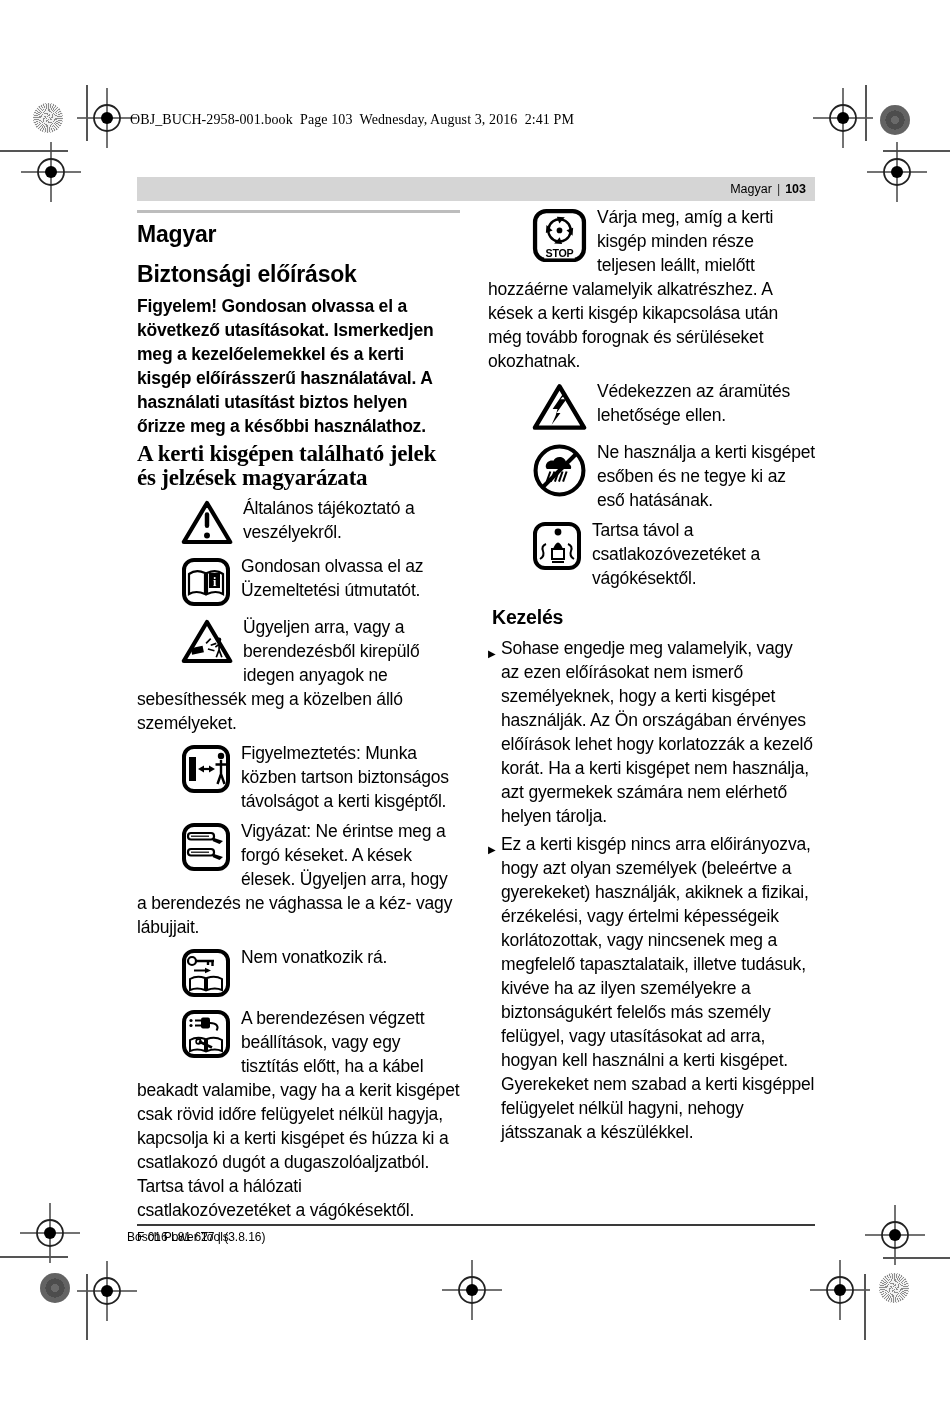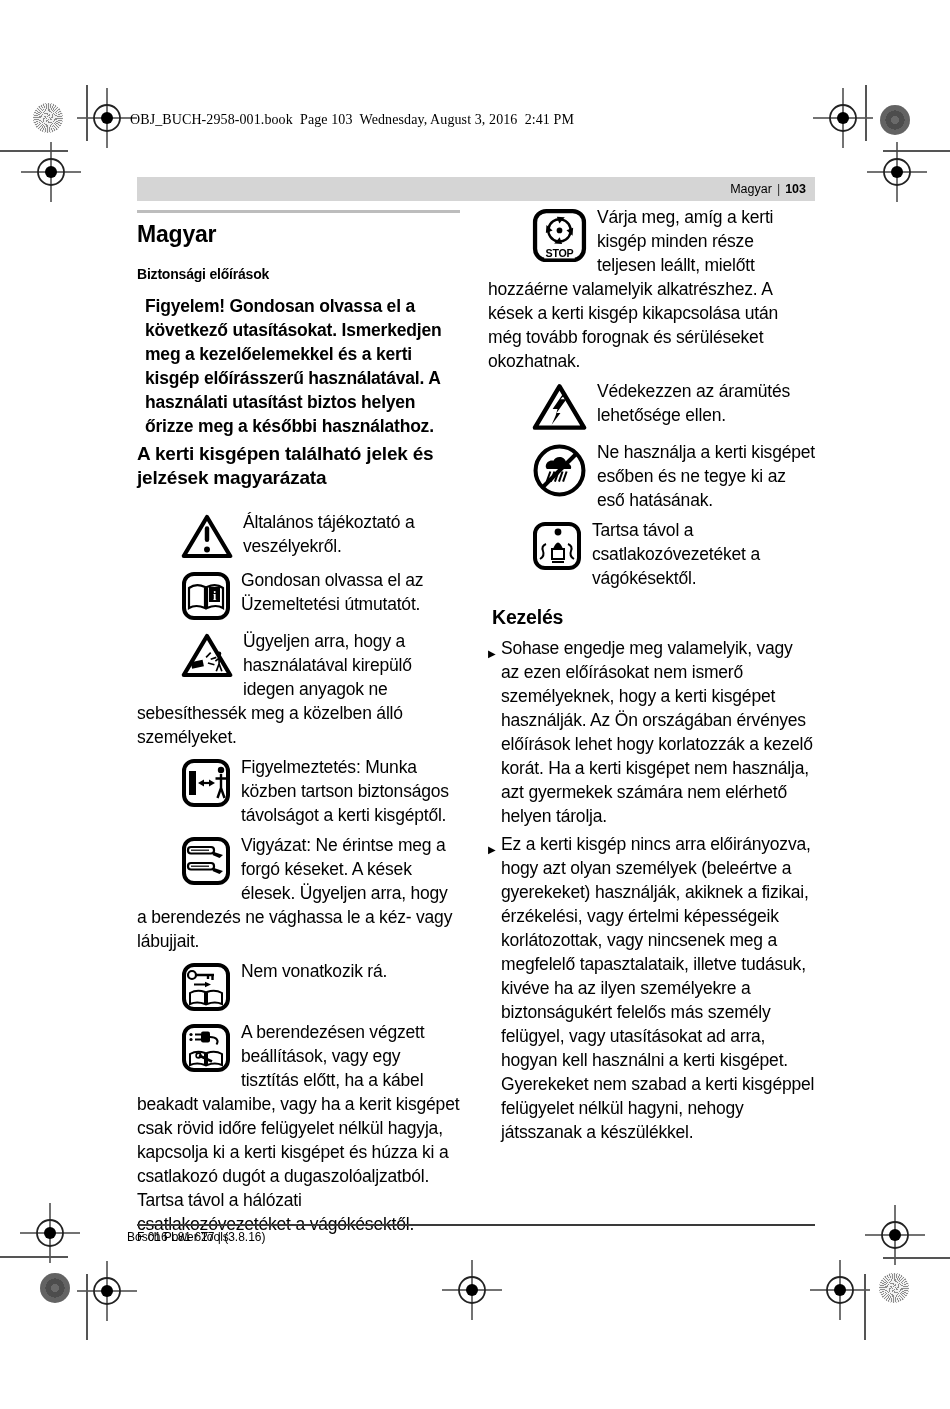--- a/index.html
+++ b/index.html
@@ -22,23 +22,23 @@
             padding-right:9px;box-sizing:border-box;font-size:12.5px;}
   .page-bar .sep{margin:0 5px;color:#333;}
   .page-bar .pagenum{font-weight:bold;}
 
   .col{position:absolute;font-size:17.5px;line-height:24px;letter-spacing:-0.2px;}
   .col-left{left:137px;top:210px;width:323px;}
   .col-right{left:488px;top:205px;width:327px;}
 
   .title-rule{height:3px;background:var(--rule,#bdbdbd);margin:0 0 8px 0;}
   .doc-title{font-size:23px;font-weight:bold;margin:0 0 15px 0;line-height:26px;}
-  .h-big{font-size:14px;font-weight:bold;margin:0 0 8px 0;line-height:24px;}
-  .intro{font-weight:bold;margin:0 0 4px 8px;}
-  .h-sub{font-size:19px;font-weight:bold;margin:4px 0 20px 0;}
+  .h-big{font-size:23px;font-weight:bold;margin:0 0 8px 0;line-height:24px;}
+  .intro{font-weight:bold;margin:0 0 4px 0;}
+  .h-sub{font-size:23px;font-weight:bold;margin:4px 0 6px 0;font-family:Liberation Serif, serif;}
 
   .sym{margin-bottom:6px;}
   .sym::after{content:"";display:block;clear:both;}
   .sym .icon{float:left;margin:3px 10px 2px 0;padding-left:44px;}
   .sym .icon svg{display:block;}
 
   .h-kezeles{font-size:19.5px;font-weight:bold;margin:15px 0 7px 4px;}
   .bullet{display:flex;margin:0 0 4px 0;}
   .bullet .marker{flex:none;width:13px;font-size:10px;padding-top:6px;letter-spacing:0;}
 
@@ -164,21 +164,21 @@
     <div class="sym">
       <span class="icon">
         <svg width="52" height="47" viewBox="0 0 56 50">
             <path d="M28 4 L53 46 L3 46 Z" fill="none" stroke="#000" stroke-width="4.5" stroke-linejoin="round"></path>
             <rect x="11" y="31" width="13" height="7" fill="#000" transform="rotate(-12 17 34)"></rect>
             <path d="M27 27 l5 -5 M32 29 l6 -2 M29 33 l7 2" stroke="#000" stroke-width="1.8" fill="none"></path>
             <circle cx="41" cy="23" r="2.4" fill="#000"></circle>
             <path d="M41 26 v8 M41 28 l-4 3 M41 28 l4 3 M41 34 l-3 8 M41 34 l3 8" stroke="#000" stroke-width="1.8" fill="none"></path>
           </svg>
       </span>
-      <span>Ügyeljen arra, hogy a használatával kirepülő idegen anyagok ne sebesíthessék meg a közelben álló személyeket.</span>
+      <span>Ügyeljen arra, vagy a berendezésből kirepülő idegen anyagok ne sebesíthessék meg a közelben álló személyeket.</span>
     </div>
 
     <div class="sym">
       <span class="icon">
         <svg width="50" height="50" viewBox="0 0 50 50">
             <rect x="3" y="3" width="44" height="44" rx="10" fill="none" stroke="#000" stroke-width="4"></rect>
             <rect x="8" y="13" width="7" height="24" fill="#000"></rect>
             <path d="M21 25 H30" stroke="#000" stroke-width="2.2"></path>
             <polygon points="17,25 23,21.5 23,28.5" fill="#000"></polygon>
             <polygon points="34,25 28,21.5 28,28.5" fill="#000"></polygon>

